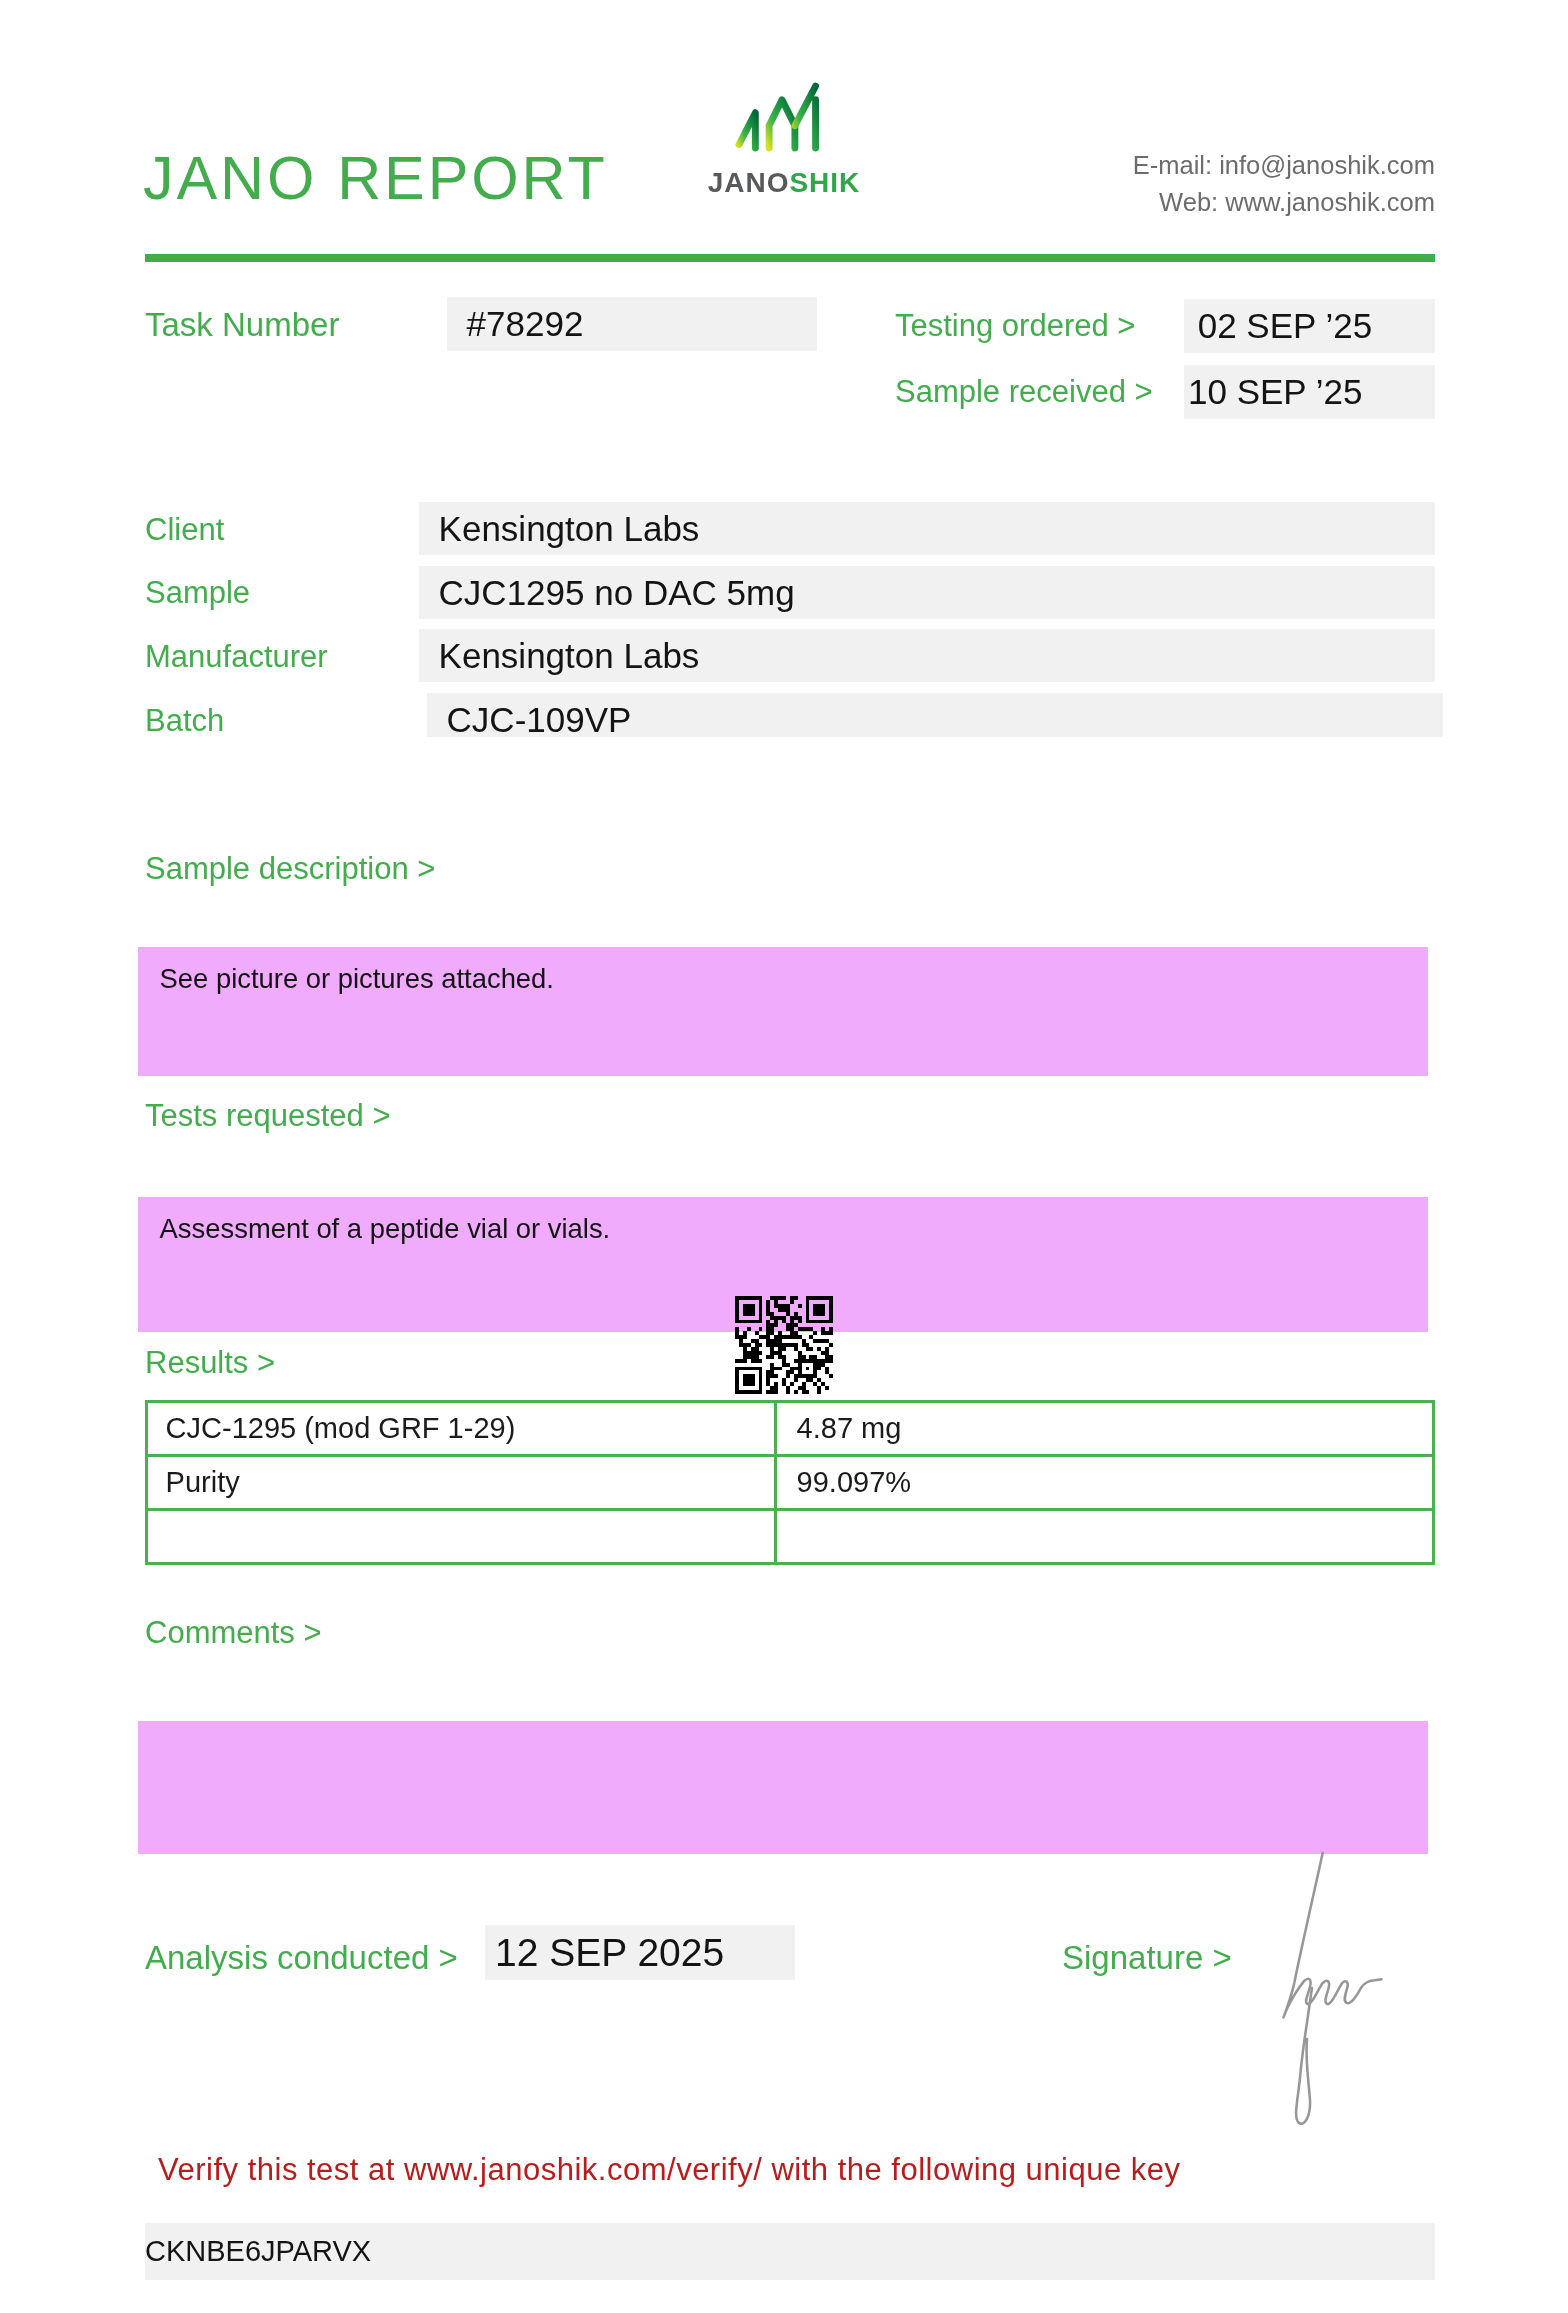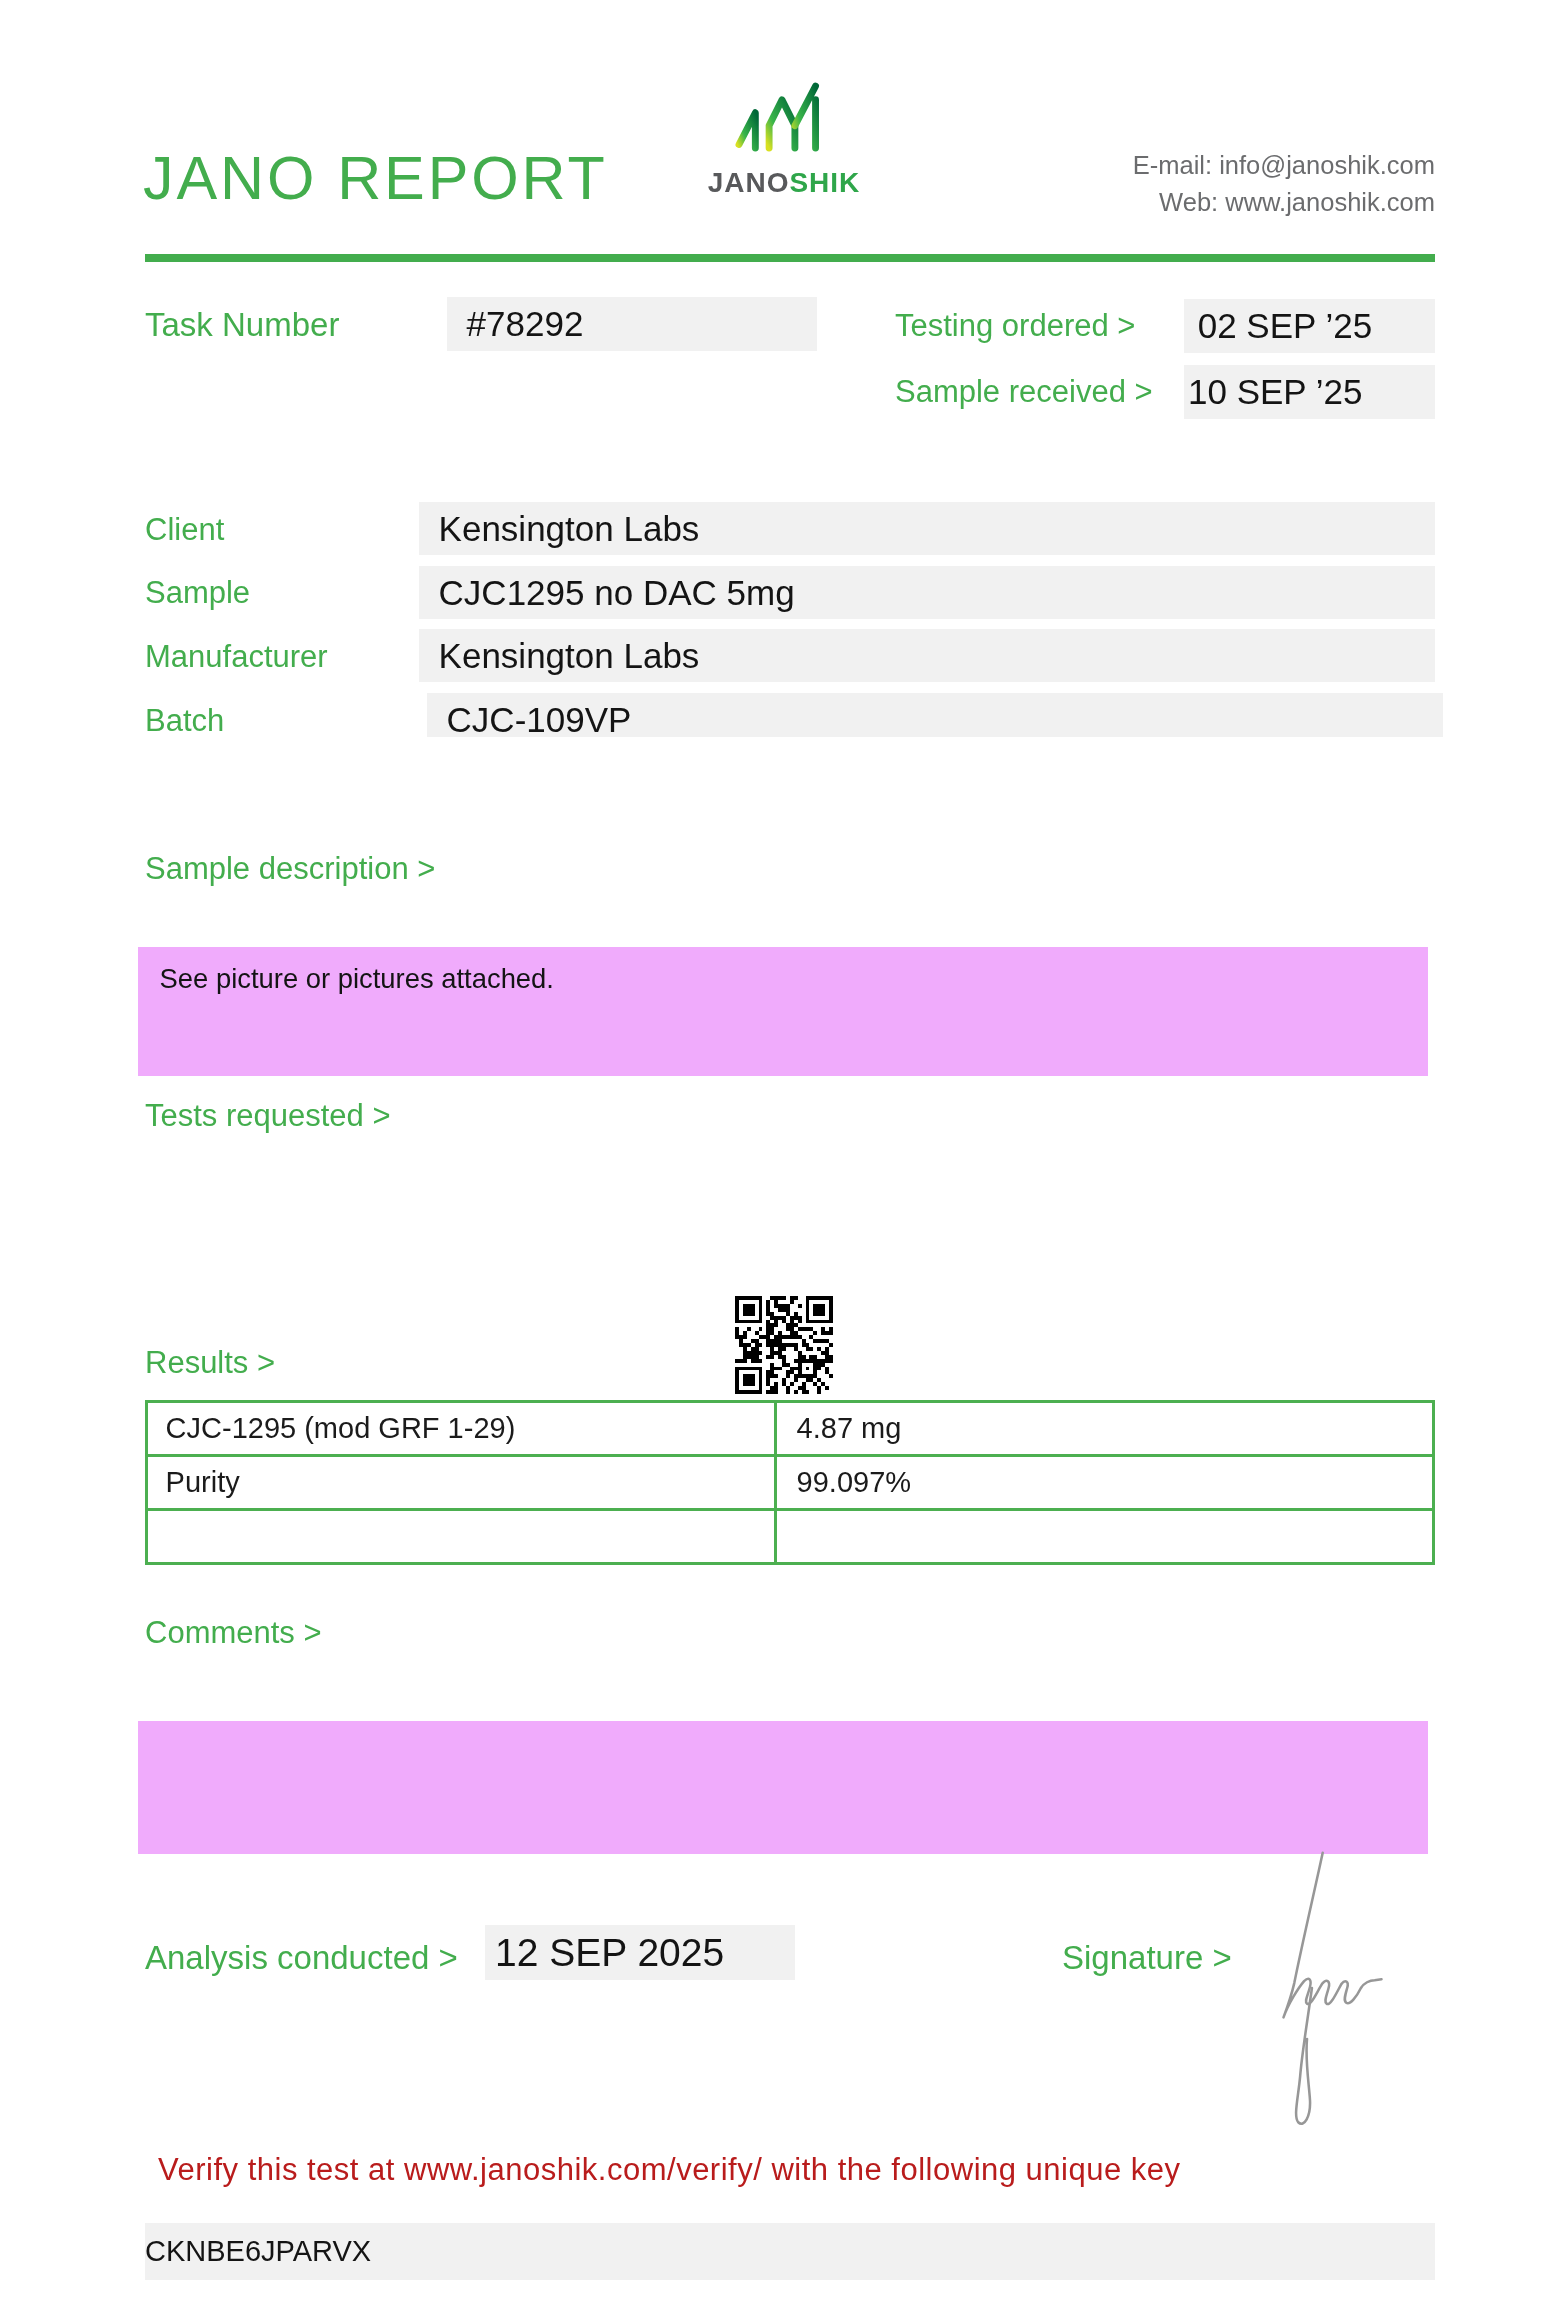--- a/index.html
+++ b/index.html
@@ -108,20 +108,23 @@
   <div class="gbox" style="left:419px;top:693px;width:1016px;height:44px;margin-left:8px;">
     <span class="val">CJC-109VP</span>
   </div>
 
   <div class="heading" style="left:145px;top:851px;">Sample description &gt;</div>
   <div class="bigbox" style="top:907px;height:129px;">
     <span class="txt">See picture or pictures attached.</span>
   </div>
 
   <div class="heading" style="left:145px;top:1098px;">Tests requested &gt;</div>
+  <div class="bigbox" style="top:1157px;height:135px;">
+    <span class="txt">Assessment of a peptide vial or vials.</span>
+  </div>
 
   <svg class="qr" id="qr" viewBox="0 0 25 25" shape-rendering="crispEdges">
       <path d="M0 0h1v1h-1zM1 0h1v1h-1zM2 0h1v1h-1zM3 0h1v1h-1zM4 0h1v1h-1zM5 0h1v1h-1zM6 0h1v1h-1zM9 0h1v1h-1zM10 0h1v1h-1zM11 0h1v1h-1zM12 0h1v1h-1zM14 0h1v1h-1zM15 0h1v1h-1zM18 0h1v1h-1zM19 0h1v1h-1zM20 0h1v1h-1zM21 0h1v1h-1zM22 0h1v1h-1zM23 0h1v1h-1zM24 0h1v1h-1zM0 1h1v1h-1zM6 1h1v1h-1zM8 1h1v1h-1zM10 1h1v1h-1zM14 1h1v1h-1zM18 1h1v1h-1zM24 1h1v1h-1zM0 2h1v1h-1zM2 2h1v1h-1zM3 2h1v1h-1zM4 2h1v1h-1zM6 2h1v1h-1zM8 2h1v1h-1zM10 2h1v1h-1zM11 2h1v1h-1zM12 2h1v1h-1zM13 2h1v1h-1zM16 2h1v1h-1zM18 2h1v1h-1zM20 2h1v1h-1zM21 2h1v1h-1zM22 2h1v1h-1zM24 2h1v1h-1zM0 3h1v1h-1zM2 3h1v1h-1zM3 3h1v1h-1zM4 3h1v1h-1zM6 3h1v1h-1zM8 3h1v1h-1zM11 3h1v1h-1zM12 3h1v1h-1zM13 3h1v1h-1zM18 3h1v1h-1zM20 3h1v1h-1zM21 3h1v1h-1zM22 3h1v1h-1zM24 3h1v1h-1zM0 4h1v1h-1zM2 4h1v1h-1zM3 4h1v1h-1zM4 4h1v1h-1zM6 4h1v1h-1zM8 4h1v1h-1zM9 4h1v1h-1zM13 4h1v1h-1zM15 4h1v1h-1zM18 4h1v1h-1zM20 4h1v1h-1zM21 4h1v1h-1zM22 4h1v1h-1zM24 4h1v1h-1zM0 5h1v1h-1zM6 5h1v1h-1zM9 5h1v1h-1zM10 5h1v1h-1zM11 5h1v1h-1zM12 5h1v1h-1zM14 5h1v1h-1zM15 5h1v1h-1zM16 5h1v1h-1zM18 5h1v1h-1zM24 5h1v1h-1zM0 6h1v1h-1zM1 6h1v1h-1zM2 6h1v1h-1zM3 6h1v1h-1zM4 6h1v1h-1zM5 6h1v1h-1zM6 6h1v1h-1zM8 6h1v1h-1zM10 6h1v1h-1zM12 6h1v1h-1zM14 6h1v1h-1zM16 6h1v1h-1zM18 6h1v1h-1zM19 6h1v1h-1zM20 6h1v1h-1zM21 6h1v1h-1zM22 6h1v1h-1zM23 6h1v1h-1zM24 6h1v1h-1zM8 7h1v1h-1zM9 7h1v1h-1zM10 7h1v1h-1zM13 7h1v1h-1zM14 7h1v1h-1zM15 7h1v1h-1zM0 8h1v1h-1zM3 8h1v1h-1zM6 8h1v1h-1zM8 8h1v1h-1zM9 8h1v1h-1zM13 8h1v1h-1zM14 8h1v1h-1zM16 8h1v1h-1zM17 8h1v1h-1zM18 8h1v1h-1zM19 8h1v1h-1zM22 8h1v1h-1zM24 8h1v1h-1zM0 9h1v1h-1zM2 9h1v1h-1zM5 9h1v1h-1zM8 9h1v1h-1zM9 9h1v1h-1zM11 9h1v1h-1zM14 9h1v1h-1zM15 9h1v1h-1zM20 9h1v1h-1zM22 9h1v1h-1zM23 9h1v1h-1zM24 9h1v1h-1zM0 10h1v1h-1zM1 10h1v1h-1zM2 10h1v1h-1zM6 10h1v1h-1zM7 10h1v1h-1zM8 10h1v1h-1zM10 10h1v1h-1zM11 10h1v1h-1zM12 10h1v1h-1zM13 10h1v1h-1zM14 10h1v1h-1zM15 10h1v1h-1zM16 10h1v1h-1zM19 10h1v1h-1zM1 11h1v1h-1zM4 11h1v1h-1zM5 11h1v1h-1zM8 11h1v1h-1zM9 11h1v1h-1zM10 11h1v1h-1zM11 11h1v1h-1zM17 11h1v1h-1zM20 11h1v1h-1zM21 11h1v1h-1zM22 11h1v1h-1zM23 11h1v1h-1zM1 12h1v1h-1zM2 12h1v1h-1zM3 12h1v1h-1zM5 12h1v1h-1zM6 12h1v1h-1zM8 12h1v1h-1zM9 12h1v1h-1zM10 12h1v1h-1zM11 12h1v1h-1zM12 12h1v1h-1zM13 12h1v1h-1zM14 12h1v1h-1zM15 12h1v1h-1zM17 12h1v1h-1zM18 12h1v1h-1zM24 12h1v1h-1zM2 13h1v1h-1zM4 13h1v1h-1zM5 13h1v1h-1zM9 13h1v1h-1zM11 13h1v1h-1zM12 13h1v1h-1zM15 13h1v1h-1zM18 13h1v1h-1zM19 13h1v1h-1zM21 13h1v1h-1zM23 13h1v1h-1zM2 14h1v1h-1zM3 14h1v1h-1zM4 14h1v1h-1zM5 14h1v1h-1zM6 14h1v1h-1zM9 14h1v1h-1zM10 14h1v1h-1zM11 14h1v1h-1zM16 14h1v1h-1zM22 14h1v1h-1zM23 14h1v1h-1zM2 15h1v1h-1zM3 15h1v1h-1zM4 15h1v1h-1zM5 15h1v1h-1zM8 15h1v1h-1zM9 15h1v1h-1zM11 15h1v1h-1zM12 15h1v1h-1zM16 15h1v1h-1zM17 15h1v1h-1zM19 15h1v1h-1zM20 15h1v1h-1zM23 15h1v1h-1zM24 15h1v1h-1zM0 16h1v1h-1zM1 16h1v1h-1zM2 16h1v1h-1zM4 16h1v1h-1zM5 16h1v1h-1zM6 16h1v1h-1zM12 16h1v1h-1zM15 16h1v1h-1zM16 16h1v1h-1zM17 16h1v1h-1zM18 16h1v1h-1zM19 16h1v1h-1zM20 16h1v1h-1zM21 16h1v1h-1zM22 16h1v1h-1zM23 16h1v1h-1zM24 16h1v1h-1zM9 17h1v1h-1zM12 17h1v1h-1zM13 17h1v1h-1zM16 17h1v1h-1zM20 17h1v1h-1zM21 17h1v1h-1zM22 17h1v1h-1zM0 18h1v1h-1zM1 18h1v1h-1zM2 18h1v1h-1zM3 18h1v1h-1zM4 18h1v1h-1zM5 18h1v1h-1zM6 18h1v1h-1zM9 18h1v1h-1zM10 18h1v1h-1zM11 18h1v1h-1zM14 18h1v1h-1zM15 18h1v1h-1zM16 18h1v1h-1zM18 18h1v1h-1zM20 18h1v1h-1zM21 18h1v1h-1zM23 18h1v1h-1zM0 19h1v1h-1zM6 19h1v1h-1zM8 19h1v1h-1zM9 19h1v1h-1zM13 19h1v1h-1zM14 19h1v1h-1zM16 19h1v1h-1zM20 19h1v1h-1zM23 19h1v1h-1zM0 20h1v1h-1zM2 20h1v1h-1zM3 20h1v1h-1zM4 20h1v1h-1zM6 20h1v1h-1zM8 20h1v1h-1zM9 20h1v1h-1zM10 20h1v1h-1zM13 20h1v1h-1zM15 20h1v1h-1zM16 20h1v1h-1zM17 20h1v1h-1zM18 20h1v1h-1zM19 20h1v1h-1zM20 20h1v1h-1zM24 20h1v1h-1zM0 21h1v1h-1zM2 21h1v1h-1zM3 21h1v1h-1zM4 21h1v1h-1zM6 21h1v1h-1zM8 21h1v1h-1zM12 21h1v1h-1zM15 21h1v1h-1zM18 21h1v1h-1zM19 21h1v1h-1zM21 21h1v1h-1zM0 22h1v1h-1zM2 22h1v1h-1zM3 22h1v1h-1zM4 22h1v1h-1zM6 22h1v1h-1zM8 22h1v1h-1zM10 22h1v1h-1zM12 22h1v1h-1zM14 22h1v1h-1zM17 22h1v1h-1zM20 22h1v1h-1zM22 22h1v1h-1zM0 23h1v1h-1zM6 23h1v1h-1zM9 23h1v1h-1zM10 23h1v1h-1zM13 23h1v1h-1zM16 23h1v1h-1zM17 23h1v1h-1zM21 23h1v1h-1zM23 23h1v1h-1zM0 24h1v1h-1zM1 24h1v1h-1zM2 24h1v1h-1zM3 24h1v1h-1zM4 24h1v1h-1zM5 24h1v1h-1zM6 24h1v1h-1zM8 24h1v1h-1zM9 24h1v1h-1zM10 24h1v1h-1zM13 24h1v1h-1zM15 24h1v1h-1zM17 24h1v1h-1zM18 24h1v1h-1zM21 24h1v1h-1z" fill="#000"></path>
     </svg>
 
   <div class="heading" style="left:145px;top:1345px;">Results &gt;</div>
 
   <div class="rtable">
     <div class="rrow">
       <div class="c1">CJC-1295 (mod GRF 1-29)</div>

